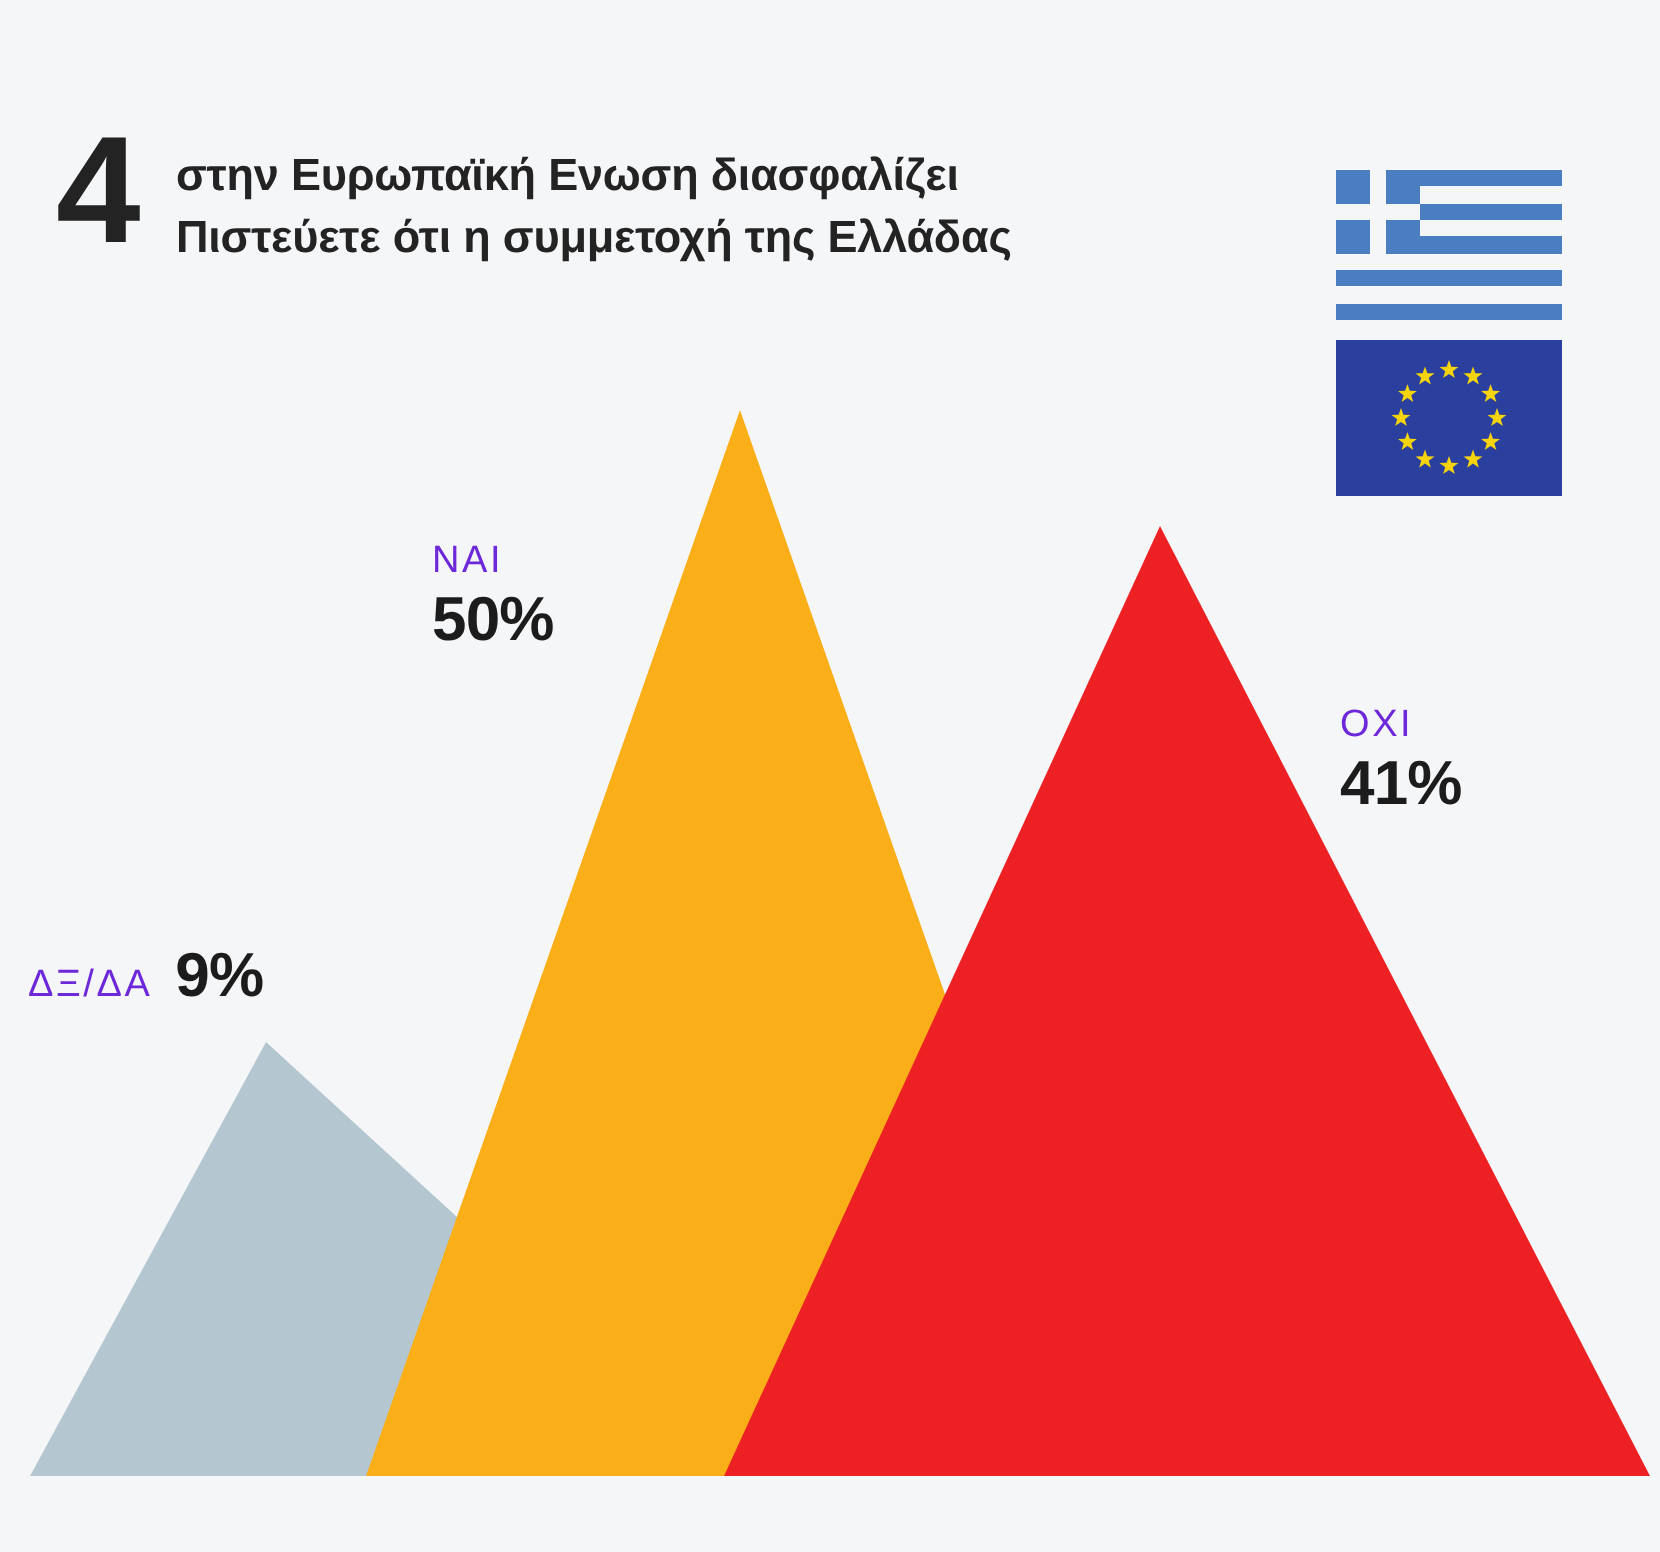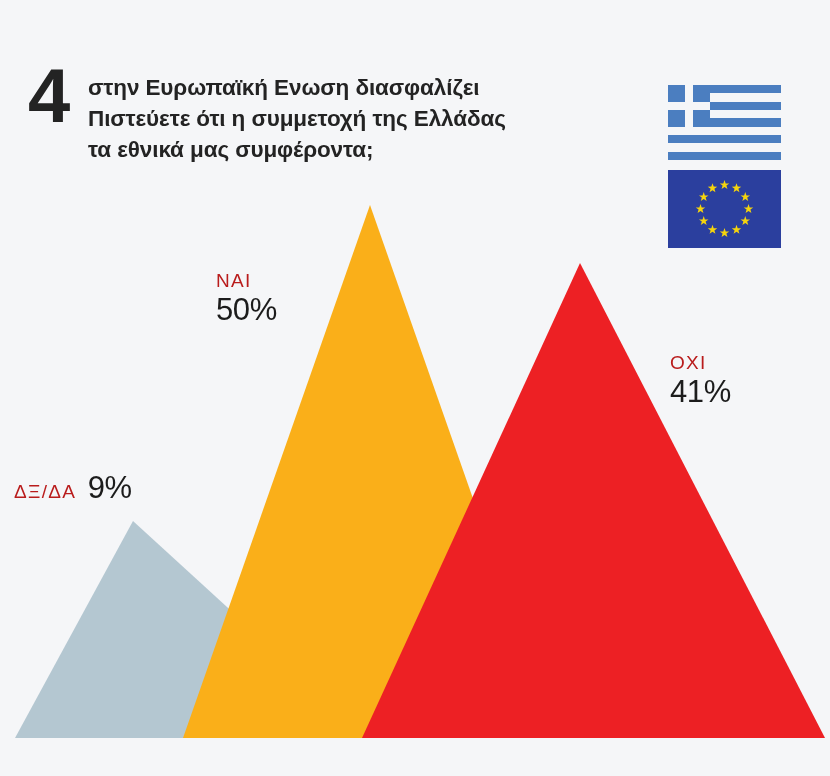--- a/index.html
+++ b/index.html
@@ -129,27 +129,27 @@
 
   
   .vlabel {
     position: absolute;
     color: #232323;
   }
   .vlabel .cat {
     font-size: 19px;
     font-weight: normal;
     letter-spacing: 1.3px;
-    color: #b91c1c;
+    color: #6d28d9;
     display: block;
     line-height: 1.15;
   }
   .vlabel .pct {
     font-size: 31px;
-    font-weight: normal;
+    font-weight: bold;
     letter-spacing: -0.4px;
     color: #1c1c1c;
     display: block;
     line-height: 1.15;
   }
 
   .label-nai { left: 216px; top: 270px; }
   .label-oxi { left: 670px; top: 352px; }
 
   .label-dk {
@@ -172,21 +172,20 @@
 </head>
 <body>
 
 <div id="infographic">
 
   <div class="header">
     <div class="q-number">4</div>
     <div class="q-title">
       <span class="ln">στην Ευρωπαϊκή Ενωση διασφαλίζει</span>
       <span class="ln">Πιστεύετε ότι η συμμετοχή της Ελλάδας</span>
-      <span class="ln">τα εθνικά μας συμφέροντα;</span>
     </div>
   </div>
 
   <div class="flags">
 
     <div class="flag-gr">
       <div class="stripe s0"></div>
       <div class="stripe s2"></div>
       <div class="stripe s4"></div>
       <div class="stripe s6"></div>

